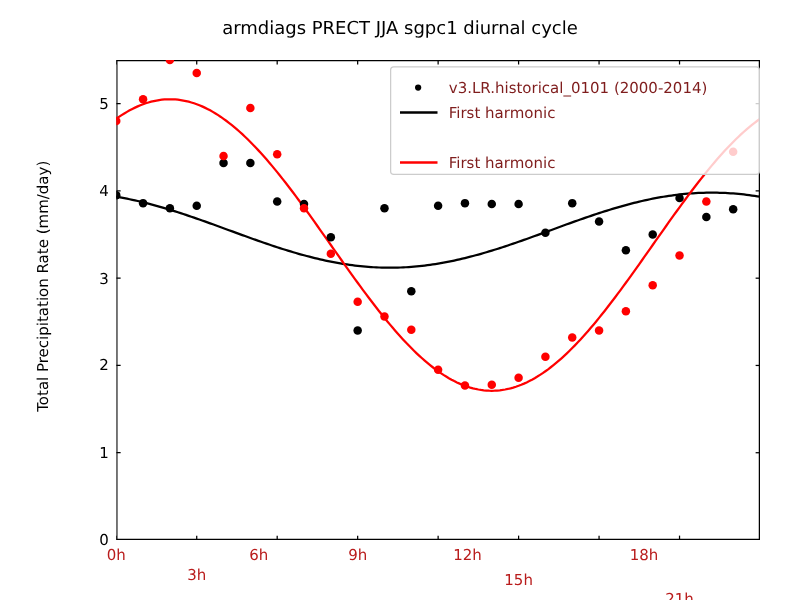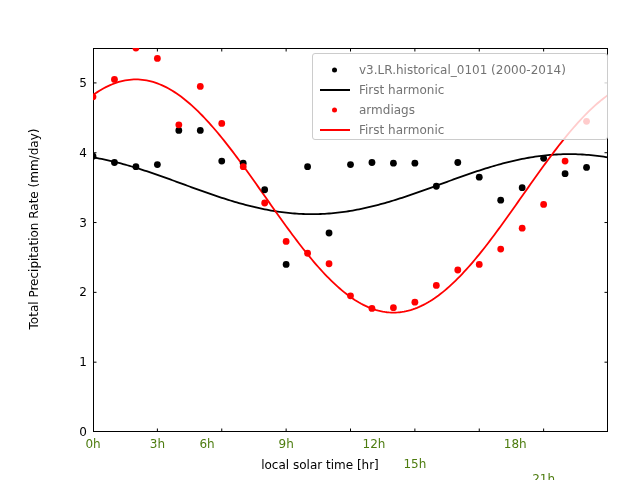--- a/index.html
+++ b/index.html
@@ -58,21 +58,21 @@
     text-align: center;
     transform: rotate(-90deg);
     transform-origin: center center;
     font-size: 12px;
     color: #000000;
   }
   .xtick-label {
     position: absolute;
     top: 437px;
     font-size: 12px;
-    color: #4d7c0f;
+    color: #b91c1c;
     transform: translateX(-50%);
     white-space: nowrap;
   }
   .ytick-label {
     position: absolute;
     left: 73px;
     font-size: 12px;
     color: #000000;
     transform: translateY(-50%);
     text-align: right;
@@ -115,29 +115,30 @@
   .legend-line {
     position: absolute;
     left: 7px;
     top: 50%;
     width: 30px;
     height: 2px;
     transform: translateY(-50%);
   }
   .legend-text {
     font-size: 12px;
-    color: #737373;
+    color: #7f1d1d;
     white-space: nowrap;
   }
 </style>
 </head>
 <body>
 
 <div id="figure">
 
+  <div id="chart-title">armdiags PRECT JJA sgpc1 diurnal cycle</div>
 
   <div id="plot-area">
     <svg id="plot-svg" width="515" height="384">
       <g id="svg-content">
           <rect x="0.5" y="0.5" width="514" height="383" fill="none" stroke="#000000" stroke-width="1"></rect>
           <path d="M0.00,109.40 L2.15,109.76 L4.29,110.15 L6.44,110.55 L8.58,110.97 L10.73,111.40 L12.87,111.86 L15.02,112.33 L17.17,112.81 L19.31,113.32 L21.46,113.83 L23.60,114.37 L25.75,114.92 L27.90,115.48 L30.04,116.06 L32.19,116.65 L34.33,117.25 L36.48,117.87 L38.63,118.50 L40.77,119.14 L42.92,119.79 L45.06,120.46 L47.21,121.13 L49.35,121.82 L51.50,122.52 L53.65,123.22 L55.79,123.93 L57.94,124.66 L60.08,125.39 L62.23,126.12 L64.38,126.87 L66.52,127.62 L68.67,128.38 L70.81,129.14 L72.96,129.90 L75.10,130.67 L77.25,131.45 L79.40,132.23 L81.54,133.01 L83.69,133.79 L85.83,134.57 L87.98,135.36 L90.13,136.15 L92.27,136.93 L94.42,137.72 L96.56,138.50 L98.71,139.28 L100.85,140.06 L103.00,140.84 L105.15,141.62 L107.29,142.39 L109.44,143.15 L111.58,143.92 L113.73,144.67 L115.88,145.42 L118.02,146.17 L120.17,146.90 L122.31,147.63 L124.46,148.36 L126.60,149.07 L128.75,149.78 L130.90,150.47 L133.04,151.16 L135.19,151.83 L137.33,152.50 L139.48,153.15 L141.62,153.79 L143.77,154.42 L145.92,155.04 L148.06,155.64 L150.21,156.23 L152.35,156.81 L154.50,157.37 L156.65,157.92 L158.79,158.46 L160.94,158.97 L163.08,159.48 L165.23,159.96 L167.38,160.43 L169.52,160.89 L171.67,161.32 L173.81,161.74 L175.96,162.15 L178.10,162.53 L180.25,162.90 L182.40,163.24 L184.54,163.57 L186.69,163.88 L188.83,164.17 L190.98,164.45 L193.13,164.70 L195.27,164.93 L197.42,165.14 L199.56,165.34 L201.71,165.51 L203.85,165.66 L206.00,165.80 L208.15,165.91 L210.29,166.00 L212.44,166.07 L214.58,166.13 L216.73,166.16 L218.88,166.17 L221.02,166.16 L223.17,166.13 L225.31,166.07 L227.46,166.00 L229.60,165.91 L231.75,165.80 L233.90,165.66 L236.04,165.51 L238.19,165.34 L240.33,165.14 L242.48,164.93 L244.63,164.70 L246.77,164.45 L248.92,164.17 L251.06,163.88 L253.21,163.57 L255.35,163.24 L257.50,162.90 L259.65,162.53 L261.79,162.15 L263.94,161.74 L266.08,161.32 L268.23,160.89 L270.38,160.43 L272.52,159.96 L274.67,159.48 L276.81,158.97 L278.96,158.46 L281.10,157.92 L283.25,157.37 L285.40,156.81 L287.54,156.23 L289.69,155.64 L291.83,155.04 L293.98,154.42 L296.13,153.79 L298.27,153.15 L300.42,152.50 L302.56,151.83 L304.71,151.16 L306.85,150.47 L309.00,149.78 L311.15,149.07 L313.29,148.36 L315.44,147.63 L317.58,146.90 L319.73,146.17 L321.88,145.42 L324.02,144.67 L326.17,143.92 L328.31,143.15 L330.46,142.39 L332.60,141.62 L334.75,140.84 L336.90,140.06 L339.04,139.28 L341.19,138.50 L343.33,137.72 L345.48,136.93 L347.62,136.15 L349.77,135.36 L351.92,134.57 L354.06,133.79 L356.21,133.01 L358.35,132.23 L360.50,131.45 L362.65,130.67 L364.79,129.90 L366.94,129.14 L369.08,128.38 L371.23,127.62 L373.38,126.87 L375.52,126.12 L377.67,125.39 L379.81,124.66 L381.96,123.93 L384.10,123.22 L386.25,122.52 L388.40,121.82 L390.54,121.13 L392.69,120.46 L394.83,119.79 L396.98,119.14 L399.13,118.50 L401.27,117.87 L403.42,117.25 L405.56,116.65 L407.71,116.06 L409.85,115.48 L412.00,114.92 L414.15,114.37 L416.29,113.83 L418.44,113.32 L420.58,112.81 L422.73,112.33 L424.88,111.86 L427.02,111.40 L429.17,110.97 L431.31,110.55 L433.46,110.15 L435.60,109.76 L437.75,109.40 L439.90,109.05 L442.04,108.72 L444.19,108.41 L446.33,108.12 L448.48,107.85 L450.63,107.59 L452.77,107.36 L454.92,107.15 L457.06,106.95 L459.21,106.78 L461.35,106.63 L463.50,106.49 L465.65,106.38 L467.79,106.29 L469.94,106.22 L472.08,106.16 L474.23,106.13 L476.37,106.12 L478.52,106.13 L480.67,106.16 L482.81,106.22 L484.96,106.29 L487.10,106.38 L489.25,106.49 L491.40,106.63 L493.54,106.78 L495.69,106.95 L497.83,107.15 L499.98,107.36 L502.13,107.59 L504.27,107.85 L506.42,108.12 L508.56,108.41 L510.71,108.72 L512.85,109.05 L515.00,109.40" fill="none" stroke="#000000" stroke-width="1.8" stroke-linecap="round"></path>
           <path d="M0.00,47.04 L2.15,45.55 L4.29,44.13 L6.44,42.78 L8.58,41.50 L10.73,40.29 L12.87,39.16 L15.02,38.11 L17.17,37.12 L19.31,36.22 L21.46,35.39 L23.60,34.64 L25.75,33.97 L27.90,33.37 L30.04,32.85 L32.19,32.42 L34.33,32.06 L36.48,31.78 L38.63,31.58 L40.77,31.46 L42.92,31.42 L45.06,31.46 L47.21,31.58 L49.35,31.78 L51.50,32.06 L53.65,32.42 L55.79,32.85 L57.94,33.37 L60.08,33.97 L62.23,34.64 L64.38,35.39 L66.52,36.22 L68.67,37.12 L70.81,38.11 L72.96,39.16 L75.10,40.29 L77.25,41.50 L79.40,42.78 L81.54,44.13 L83.69,45.55 L85.83,47.04 L87.98,48.60 L90.13,50.23 L92.27,51.92 L94.42,53.69 L96.56,55.51 L98.71,57.40 L100.85,59.35 L103.00,61.37 L105.15,63.44 L107.29,65.57 L109.44,67.75 L111.58,70.00 L113.73,72.29 L115.88,74.64 L118.02,77.04 L120.17,79.48 L122.31,81.97 L124.46,84.51 L126.60,87.09 L128.75,89.72 L130.90,92.38 L133.04,95.08 L135.19,97.82 L137.33,100.59 L139.48,103.40 L141.62,106.23 L143.77,109.09 L145.92,111.98 L148.06,114.90 L150.21,117.84 L152.35,120.80 L154.50,123.77 L156.65,126.77 L158.79,129.77 L160.94,132.80 L163.08,135.83 L165.23,138.87 L167.38,141.91 L169.52,144.96 L171.67,148.01 L173.81,151.07 L175.96,154.12 L178.10,157.16 L180.25,160.20 L182.40,163.23 L184.54,166.25 L186.69,169.26 L188.83,172.26 L190.98,175.23 L193.13,178.19 L195.27,181.13 L197.42,184.04 L199.56,186.94 L201.71,189.80 L203.85,192.63 L206.00,195.44 L208.15,198.21 L210.29,200.95 L212.44,203.65 L214.58,206.31 L216.73,208.94 L218.88,211.52 L221.02,214.06 L223.17,216.55 L225.31,218.99 L227.46,221.39 L229.60,223.74 L231.75,226.03 L233.90,228.27 L236.04,230.46 L238.19,232.59 L240.33,234.66 L242.48,236.68 L244.63,238.63 L246.77,240.52 L248.92,242.34 L251.06,244.10 L253.21,245.80 L255.35,247.43 L257.50,248.99 L259.65,250.48 L261.79,251.90 L263.94,253.25 L266.08,254.53 L268.23,255.74 L270.38,256.87 L272.52,257.92 L274.67,258.90 L276.81,259.81 L278.96,260.64 L281.10,261.39 L283.25,262.06 L285.40,262.66 L287.54,263.18 L289.69,263.61 L291.83,263.97 L293.98,264.25 L296.13,264.45 L298.27,264.57 L300.42,264.61 L302.56,264.57 L304.71,264.45 L306.85,264.25 L309.00,263.97 L311.15,263.61 L313.29,263.18 L315.44,262.66 L317.58,262.06 L319.73,261.39 L321.88,260.64 L324.02,259.81 L326.17,258.90 L328.31,257.92 L330.46,256.87 L332.60,255.74 L334.75,254.53 L336.90,253.25 L339.04,251.90 L341.19,250.48 L343.33,248.99 L345.48,247.43 L347.62,245.80 L349.77,244.10 L351.92,242.34 L354.06,240.52 L356.21,238.63 L358.35,236.68 L360.50,234.66 L362.65,232.59 L364.79,230.46 L366.94,228.27 L369.08,226.03 L371.23,223.74 L373.38,221.39 L375.52,218.99 L377.67,216.55 L379.81,214.06 L381.96,211.52 L384.10,208.94 L386.25,206.31 L388.40,203.65 L390.54,200.95 L392.69,198.21 L394.83,195.44 L396.98,192.63 L399.13,189.80 L401.27,186.94 L403.42,184.04 L405.56,181.13 L407.71,178.19 L409.85,175.23 L412.00,172.26 L414.15,169.26 L416.29,166.25 L418.44,163.23 L420.58,160.20 L422.73,157.16 L424.88,154.12 L427.02,151.07 L429.17,148.01 L431.31,144.96 L433.46,141.91 L435.60,138.87 L437.75,135.83 L439.90,132.80 L442.04,129.77 L444.19,126.77 L446.33,123.77 L448.48,120.80 L450.63,117.84 L452.77,114.90 L454.92,111.98 L457.06,109.09 L459.21,106.23 L461.35,103.40 L463.50,100.59 L465.65,97.82 L467.79,95.08 L469.94,92.38 L472.08,89.72 L474.23,87.09 L476.37,84.51 L478.52,81.97 L480.67,79.48 L482.81,77.04 L484.96,74.64 L487.10,72.29 L489.25,70.00 L491.40,67.75 L493.54,65.57 L495.69,63.44 L497.83,61.37 L499.98,59.35 L502.13,57.40 L504.27,55.51 L506.42,53.69 L508.56,51.92 L510.71,50.23 L512.85,48.60 L515.00,47.04" fill="none" stroke="#ff0000" stroke-width="1.8" stroke-linecap="round"></path>
           <circle cx="0.00" cy="108.22" r="3.4" fill="#000000"></circle>
           <circle cx="21.46" cy="114.50" r="3.4" fill="#000000"></circle>
           <circle cx="42.92" cy="118.69" r="3.4" fill="#000000"></circle>
@@ -213,21 +214,21 @@
           <line x1="0" y1="104.72727272727275" x2="3.5" y2="104.72727272727275" stroke="#000000" stroke-width="1"></line>
           <line x1="515" y1="104.72727272727275" x2="511.5" y2="104.72727272727275" stroke="#000000" stroke-width="1"></line>
           <line x1="0" y1="34.909090909090935" x2="3.5" y2="34.909090909090935" stroke="#000000" stroke-width="1"></line>
           <line x1="515" y1="34.909090909090935" x2="511.5" y2="34.909090909090935" stroke="#000000" stroke-width="1"></line>
         </g>
     </svg>
   </div>
 
   <div id="tick-layer">
       <div class="xtick-label" style="left: 93px;">0h</div>
-      <div class="xtick-label" style="left: 157.375px;">3h</div>
+      <div class="xtick-label" style="left: 157.375px; margin-top: 16px;">3h</div>
       <div class="xtick-label" style="left: 207px;">6h</div>
       <div class="xtick-label" style="left: 286.125px; text-align: right;">9h</div>
       <div class="xtick-label" style="left: 346px; margin-left: 28px;">12h</div>
       <div class="xtick-label" style="left: 414.875px; margin-top: 20px;">15h</div>
       <div class="xtick-label" style="left: 479.25px; margin-left: 36px;">18h</div>
       <div class="xtick-label" style="left: 543.625px; margin-top: 35px;">21h</div>
       <div class="ytick-label" style="top: 432px;">0</div>
       <div class="ytick-label" style="top: 362.182px;">1</div>
       <div class="ytick-label" style="top: 292.364px;">2</div>
       <div class="ytick-label" style="top: 222.545px;">3</div>
@@ -241,30 +242,23 @@
           <div class="legend-dot" style="background: rgb(0, 0, 0);"></div>
         </div>
         <div class="legend-text">v3.LR.historical_0101 (2000-2014)</div>
       </div>
       <div class="legend-row" style="top: 25px;">
         <div class="legend-sym">
           <div class="legend-line" style="background: rgb(0, 0, 0);"></div>
         </div>
         <div class="legend-text">First harmonic</div>
       </div>
-      <div class="legend-row" style="top: 45px;">
-        <div class="legend-sym">
-          <div class="legend-dot" style="background: rgb(255, 0, 0);"></div>
-        </div>
-        <div class="legend-text">armdiags</div>
-      </div>
       <div class="legend-row" style="top: 65px;">
         <div class="legend-sym">
           <div class="legend-line" style="background: rgb(255, 0, 0);"></div>
         </div>
         <div class="legend-text">First harmonic</div>
       </div>
     </div>
 
-  <div id="xlabel">local solar time [hr]</div>
   <div id="ylabel">Total Precipitation Rate (mm/day)</div>
 
 </div>
 
 </body></html>

